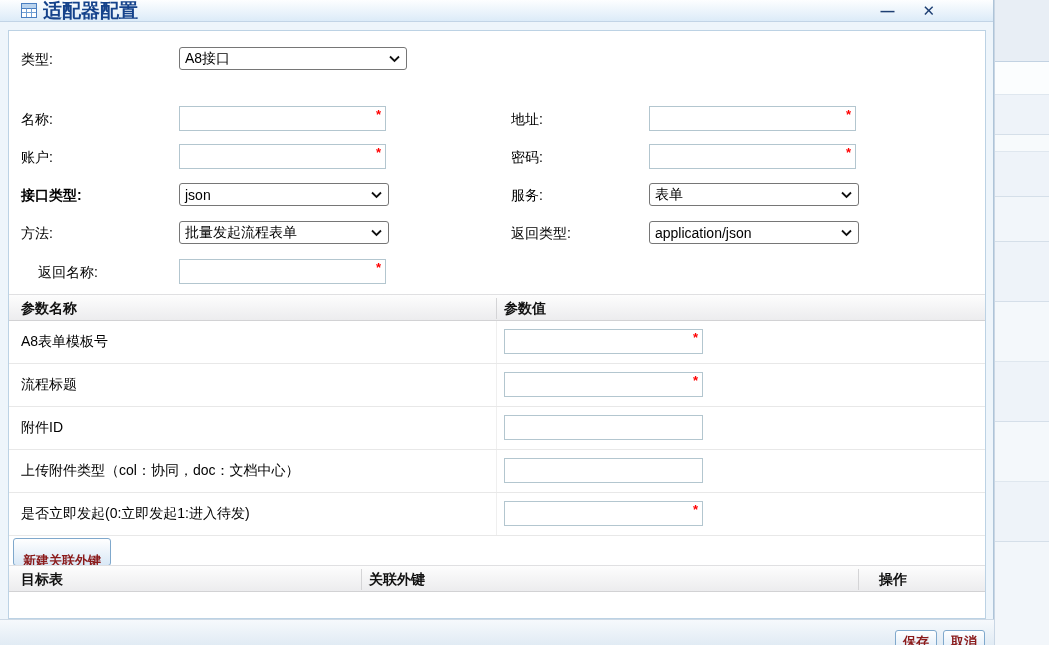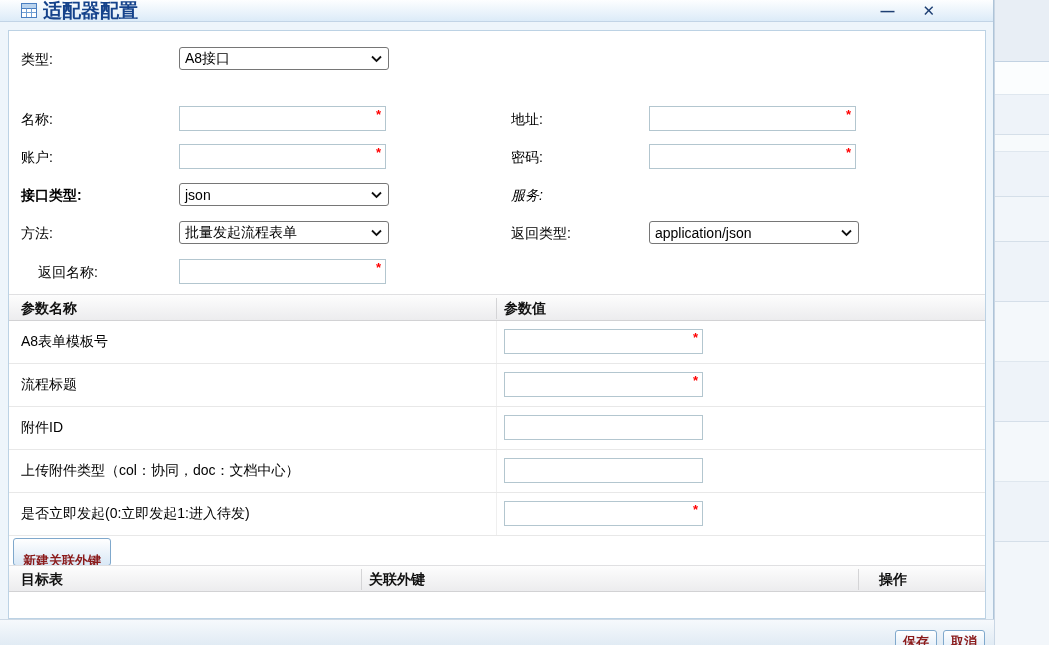--- a/index.html
+++ b/index.html
@@ -88,21 +88,21 @@
       <span class="title-text">适配器配置</span>
       <div class="win-controls">
         <span class="win-btn min">—</span>
         <span class="win-btn">✕</span>
       </div>
     </div>
 
     <div class="panel">
 
       <span class="flabel" style="left:12px;top:20px;">类型:</span>
-      <div class="selectbox" style="left:170px;top:16px;width:210px;">
+      <div class="selectbox" style="left:170px;top:16px;width:228px;">
         <span>A8接口</span>
         <svg class="chev" width="11" height="8" viewBox="0 0 11 8">
             <polyline points="1,1.5 5.5,6 10,1.5" fill="none" stroke="#111" stroke-width="1.8"></polyline>
           </svg>
       </div>
 
       <span class="flabel" style="left:12px;top:80px;">名称:</span>
       <div class="tinput" style="left:170px;top:75px;width:207px;">
         <input type="text" style="">
         <span class="req">*</span>
@@ -124,21 +124,27 @@
         <span class="req">*</span>
       </div>
 
       <span class="flabel" style="left:12px;top:156px;font-weight:bold;">接口类型:</span>
       <div class="selectbox" style="left:170px;top:152px;width:210px;">
         <span>json</span>
         <svg class="chev" width="11" height="8" viewBox="0 0 11 8">
             <polyline points="1,1.5 5.5,6 10,1.5" fill="none" stroke="#111" stroke-width="1.8"></polyline>
           </svg>
       </div>
-      <span class="flabel" style="left:502px;top:156px;font-style:italic;">服务:</span>
+      <span class="flabel" style="left:502px;top:156px;">服务:</span>
+      <div class="selectbox" style="left:640px;top:152px;width:210px;">
+        <span>表单</span>
+        <svg class="chev" width="11" height="8" viewBox="0 0 11 8">
+            <polyline points="1,1.5 5.5,6 10,1.5" fill="none" stroke="#111" stroke-width="1.8"></polyline>
+          </svg>
+      </div>
 
       <span class="flabel" style="left:12px;top:194px;">方法:</span>
       <div class="selectbox" style="left:170px;top:190px;width:210px;">
         <span>批量发起流程表单</span>
         <svg class="chev" width="11" height="8" viewBox="0 0 11 8">
             <polyline points="1,1.5 5.5,6 10,1.5" fill="none" stroke="#111" stroke-width="1.8"></polyline>
           </svg>
       </div>
       <span class="flabel" style="left:502px;top:194px;">返回类型:</span>
       <div class="selectbox" style="left:640px;top:190px;width:210px;">

